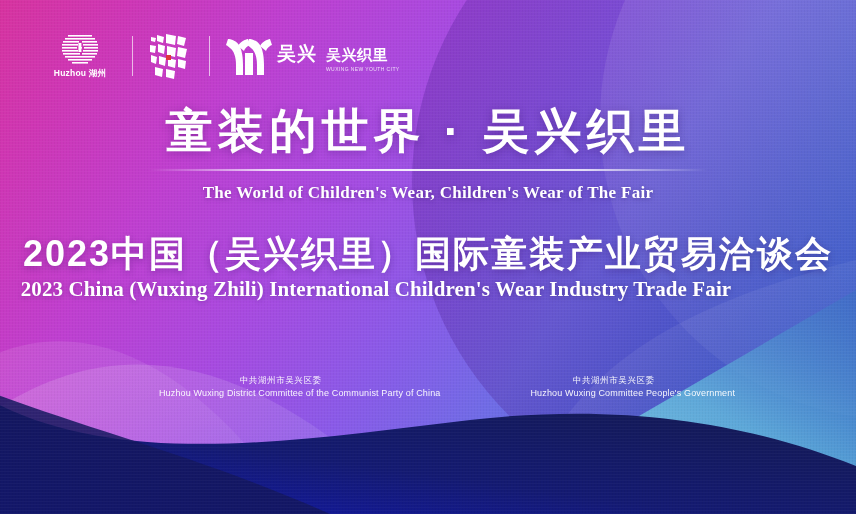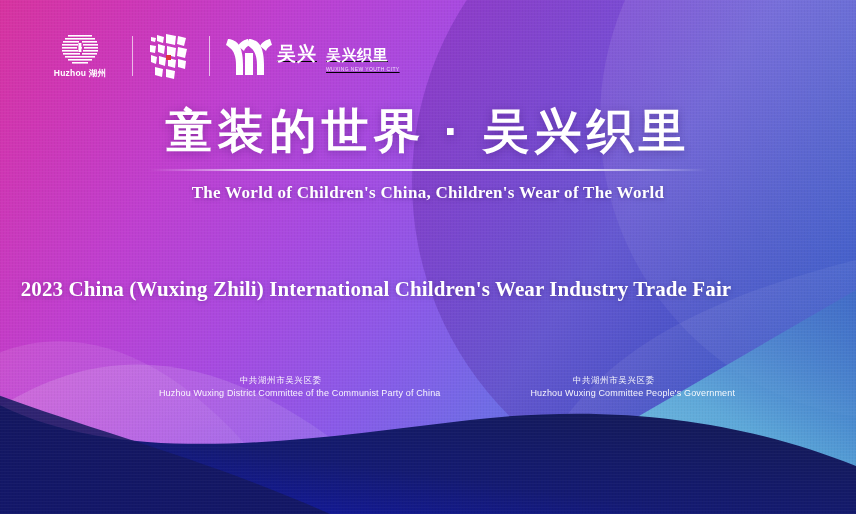--- a/index.html
+++ b/index.html
@@ -104,21 +104,20 @@
     gap: 5px;
   }
   .logo-wuxing .yy {
     width: 46px;
     height: 42px;
   }
   .wuxing-text {
     display: flex;
     align-items: baseline;
     gap: 9px;
-    text-decoration: underline;
   }
   .wuxing-cn {
     font-size: 19px;
     font-weight: bold;
     color: #fff;
     letter-spacing: 1px;
   }
   .wuxing-slogan {
     display: flex;
     flex-direction: column;
@@ -358,22 +357,23 @@
           <div class="wuxing-slogan">
             <div class="cn">吴兴织里</div>
             <div class="en">WUXING NEW YOUTH CITY</div>
           </div>
         </div>
       </div>
     </div>
 
     <div class="headline">童装的世界 · 吴兴织里</div>
     <div class="divider"></div>
-    <div class="subhead-en">The World of Children's China, Children's Wear of The World</div>
-
+    <div class="subhead-en">The World of Children's Wear, Children's Wear of The Fair</div>
+
+    <div class="title-cn">2023中国（吴兴织里）国际童装产业贸易洽谈会</div>
     <div class="title-en">2023 China (Wuxing Zhili) International Children's Wear Industry Trade Fair</div>
 
     <div class="organisers">
       <div class="org">
         <div class="cn">中共湖州市吴兴区委</div>
         <div class="en">Huzhou Wuxing District Committee of the Communist Party of China</div>
       </div>
       <div class="org">
         <div class="cn">中共湖州市吴兴区委</div>
         <div class="en">Huzhou Wuxing Committee People's Government</div>

